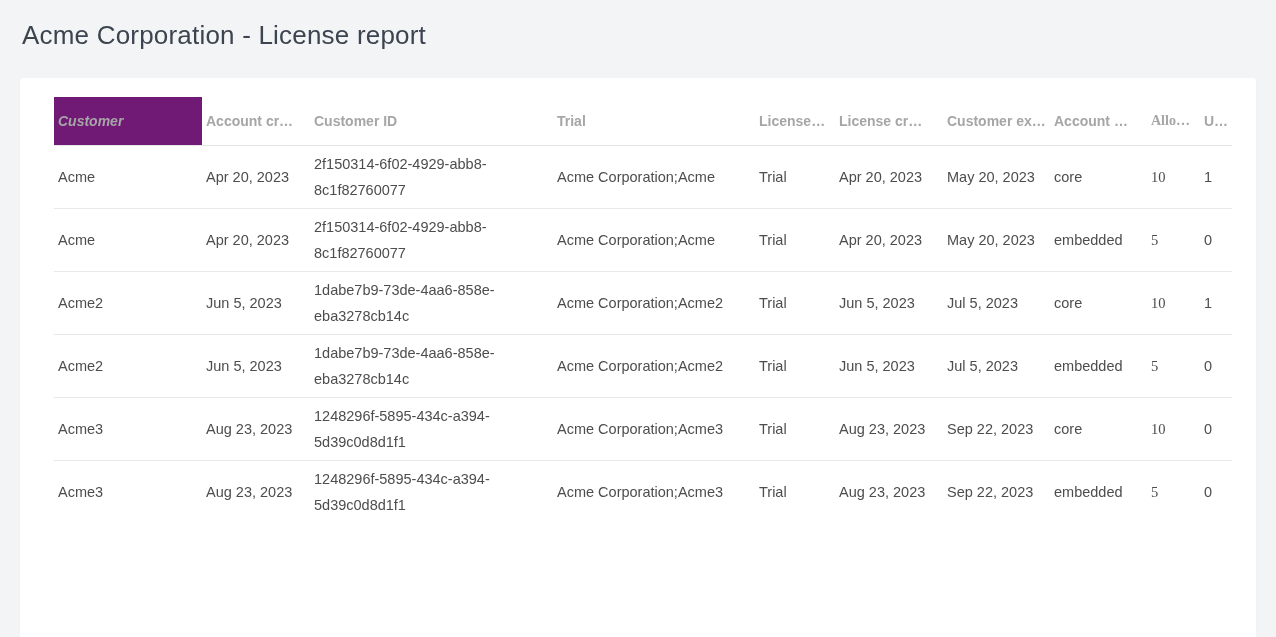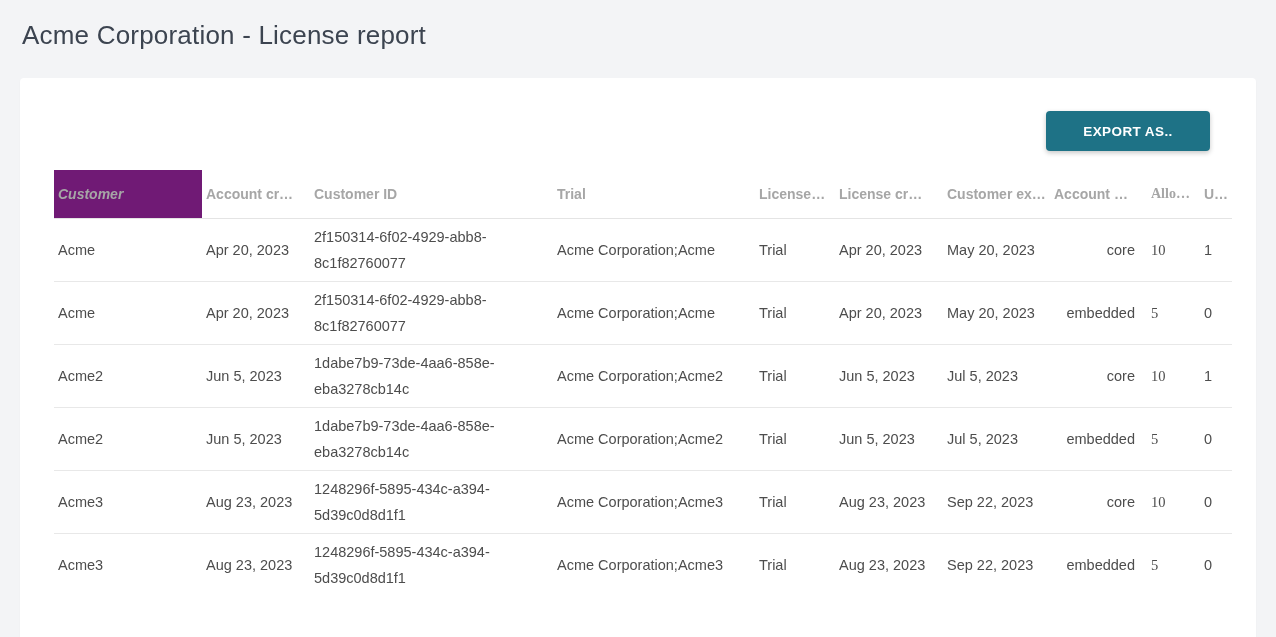--- a/index.html
+++ b/index.html
@@ -81,33 +81,30 @@
   }
   .license-table tbody tr:last-child td { border-bottom: none; }
   
   .c0 { width: 148px; }
   .c1 { width: 108px; margin-left: 16px; }
   .c2 { width: 243px; }
   .c3 { width: 202px; }
   .c4 { width: 80px;  }
   .c5 { width: 108px; }
   .c6 { width: 107px; }
-  .c7 { width: 97px; text-align: right;  }
+  .c7 { width: 97px;  }
   .c8 { width: 53px; font-family: Liberation Serif, serif;  }
   .c9 { width: auto;  }
 </style>
 </head>
 <body>
 
 <h1 class="page-title">Acme Corporation - License report</h1>
 
 <div class="card">
-  <div class="toolbar">
-    <button class="export-btn">EXPORT AS..</button>
-  </div>
 
   <table class="license-table">
     <thead>
       <tr>
           <th class="c0 hl">Customer</th>
           <th class="c1">Account cr…</th>
           <th class="c2">Customer ID</th>
           <th class="c3">Trial</th>
           <th class="c4">License…</th>
           <th class="c5">License cr…</th>

